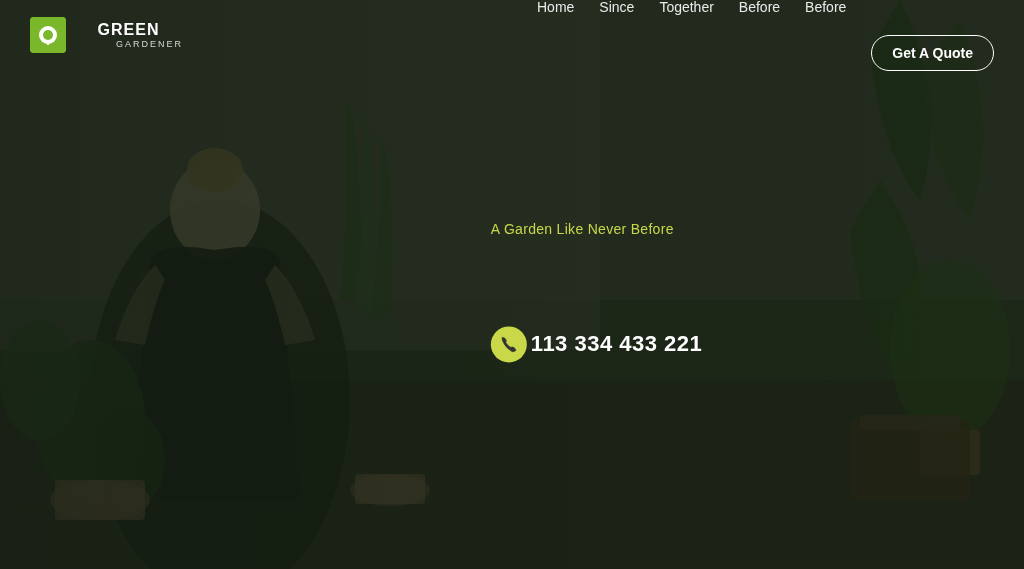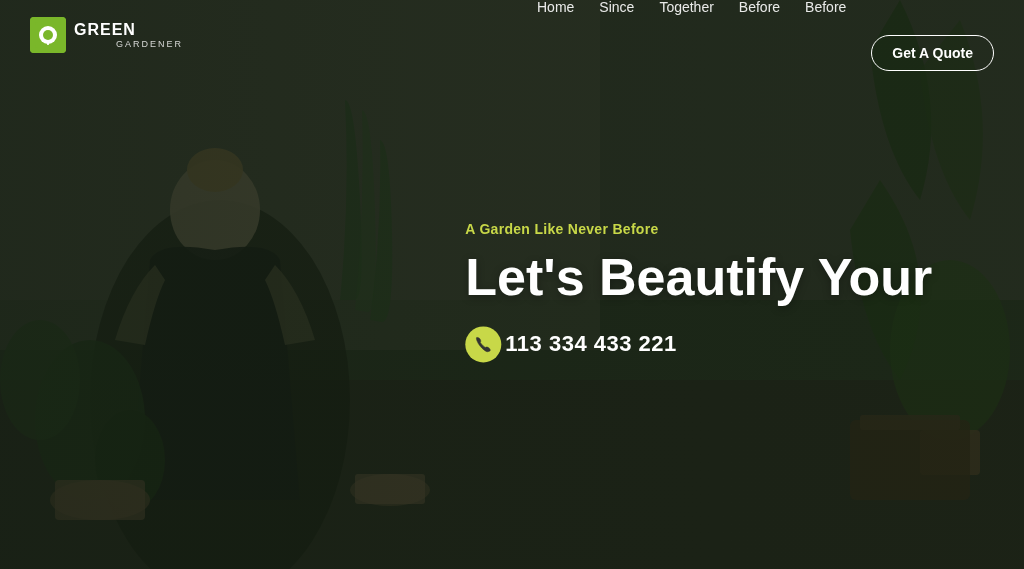--- a/index.html
+++ b/index.html
@@ -89,20 +89,21 @@
       width: 10px;
       height: 10px;
       background: #7ab72a;
       border-radius: 50%;
       position: absolute;
     }
 
     .logo-text {
       display: flex;
       flex-direction: column;
+      text-align: center;
     }
 
     .logo-name {
       font-size: 16px;
       font-weight: 700;
       color: white;
       letter-spacing: 1px;
       line-height: 1.1;
     }
 
@@ -148,21 +149,21 @@
       top: 50%;
       left: 50%;
       transform: translate(-10%, -45%);
       z-index: 5;
       max-width: 520px;
     }
 
     .hero-tagline {
       font-size: 14px;
       color: #c8d848;
-      font-weight: 700;
+      font-weight: 400;
       margin-bottom: 12px;
       letter-spacing: 0.3px;
     }
 
     .hero-title {
       font-size: 52px;
       font-weight: 800;
       color: white;
       line-height: 1.1;
       margin-bottom: 20px;
@@ -282,21 +283,21 @@
       <a class="nav-link">Together</a>
       <a class="nav-link">Before</a>
       <a class="nav-link">Before</a>
       <button class="nav-cta">Get A Quote</button>
     </div>
   </nav>
 
   <div class="hero-content">
     <p class="hero-tagline">A Garden Like Never Before</p>
     <h1 class="hero-title">
-      <span>Let's Beautify Your</span><br>
+      <br>
     </h1>
     <div class="hero-phone">
       <div class="phone-icon">
         <svg width="18" height="18" viewBox="0 0 18 18" fill="none">
           <path d="M3 2C3 2 5 2 6 4C7 6 6 7 6 7C6 7 8 10 11 12C11 12 12 11 14 12C16 13 16 15 16 15C16 15 14 17 12 16C10 15 5 11 3 6C1 1 3 2 3 2Z" fill="#333" stroke="#333" stroke-width="0.5"></path>
         </svg>
       </div>
       <span class="phone-number">113 334 433 221</span>
     </div>
   </div>

